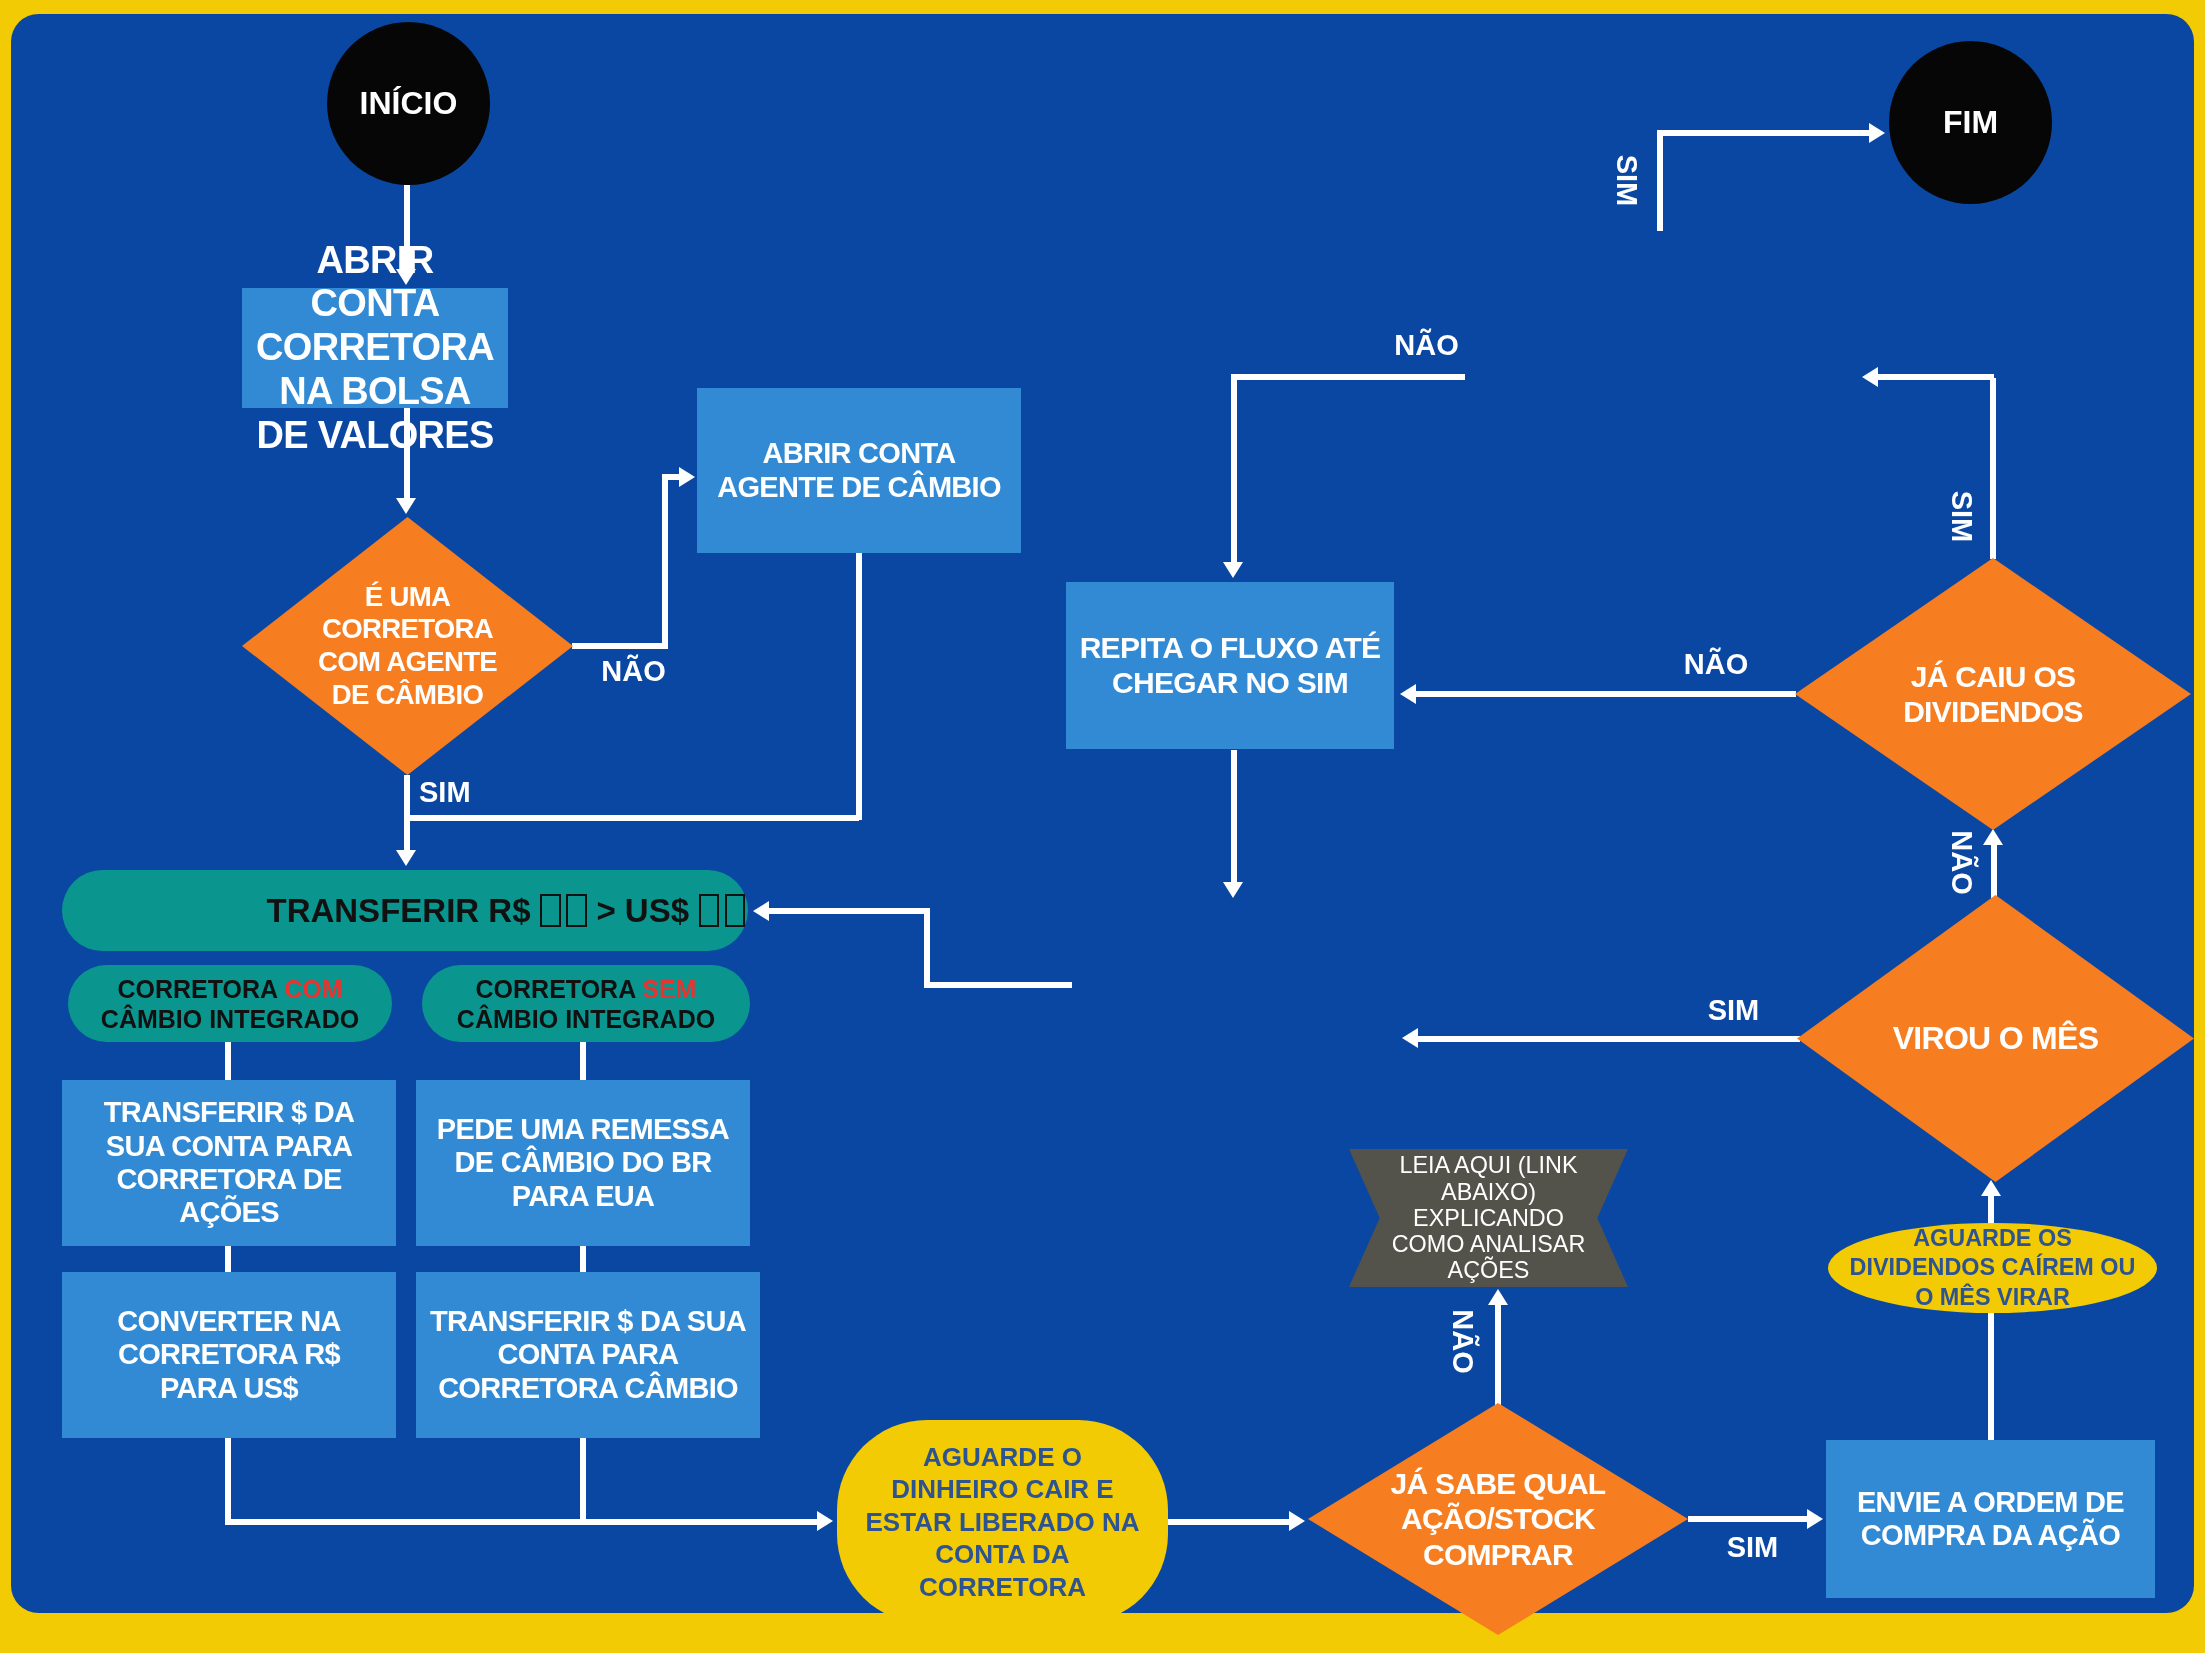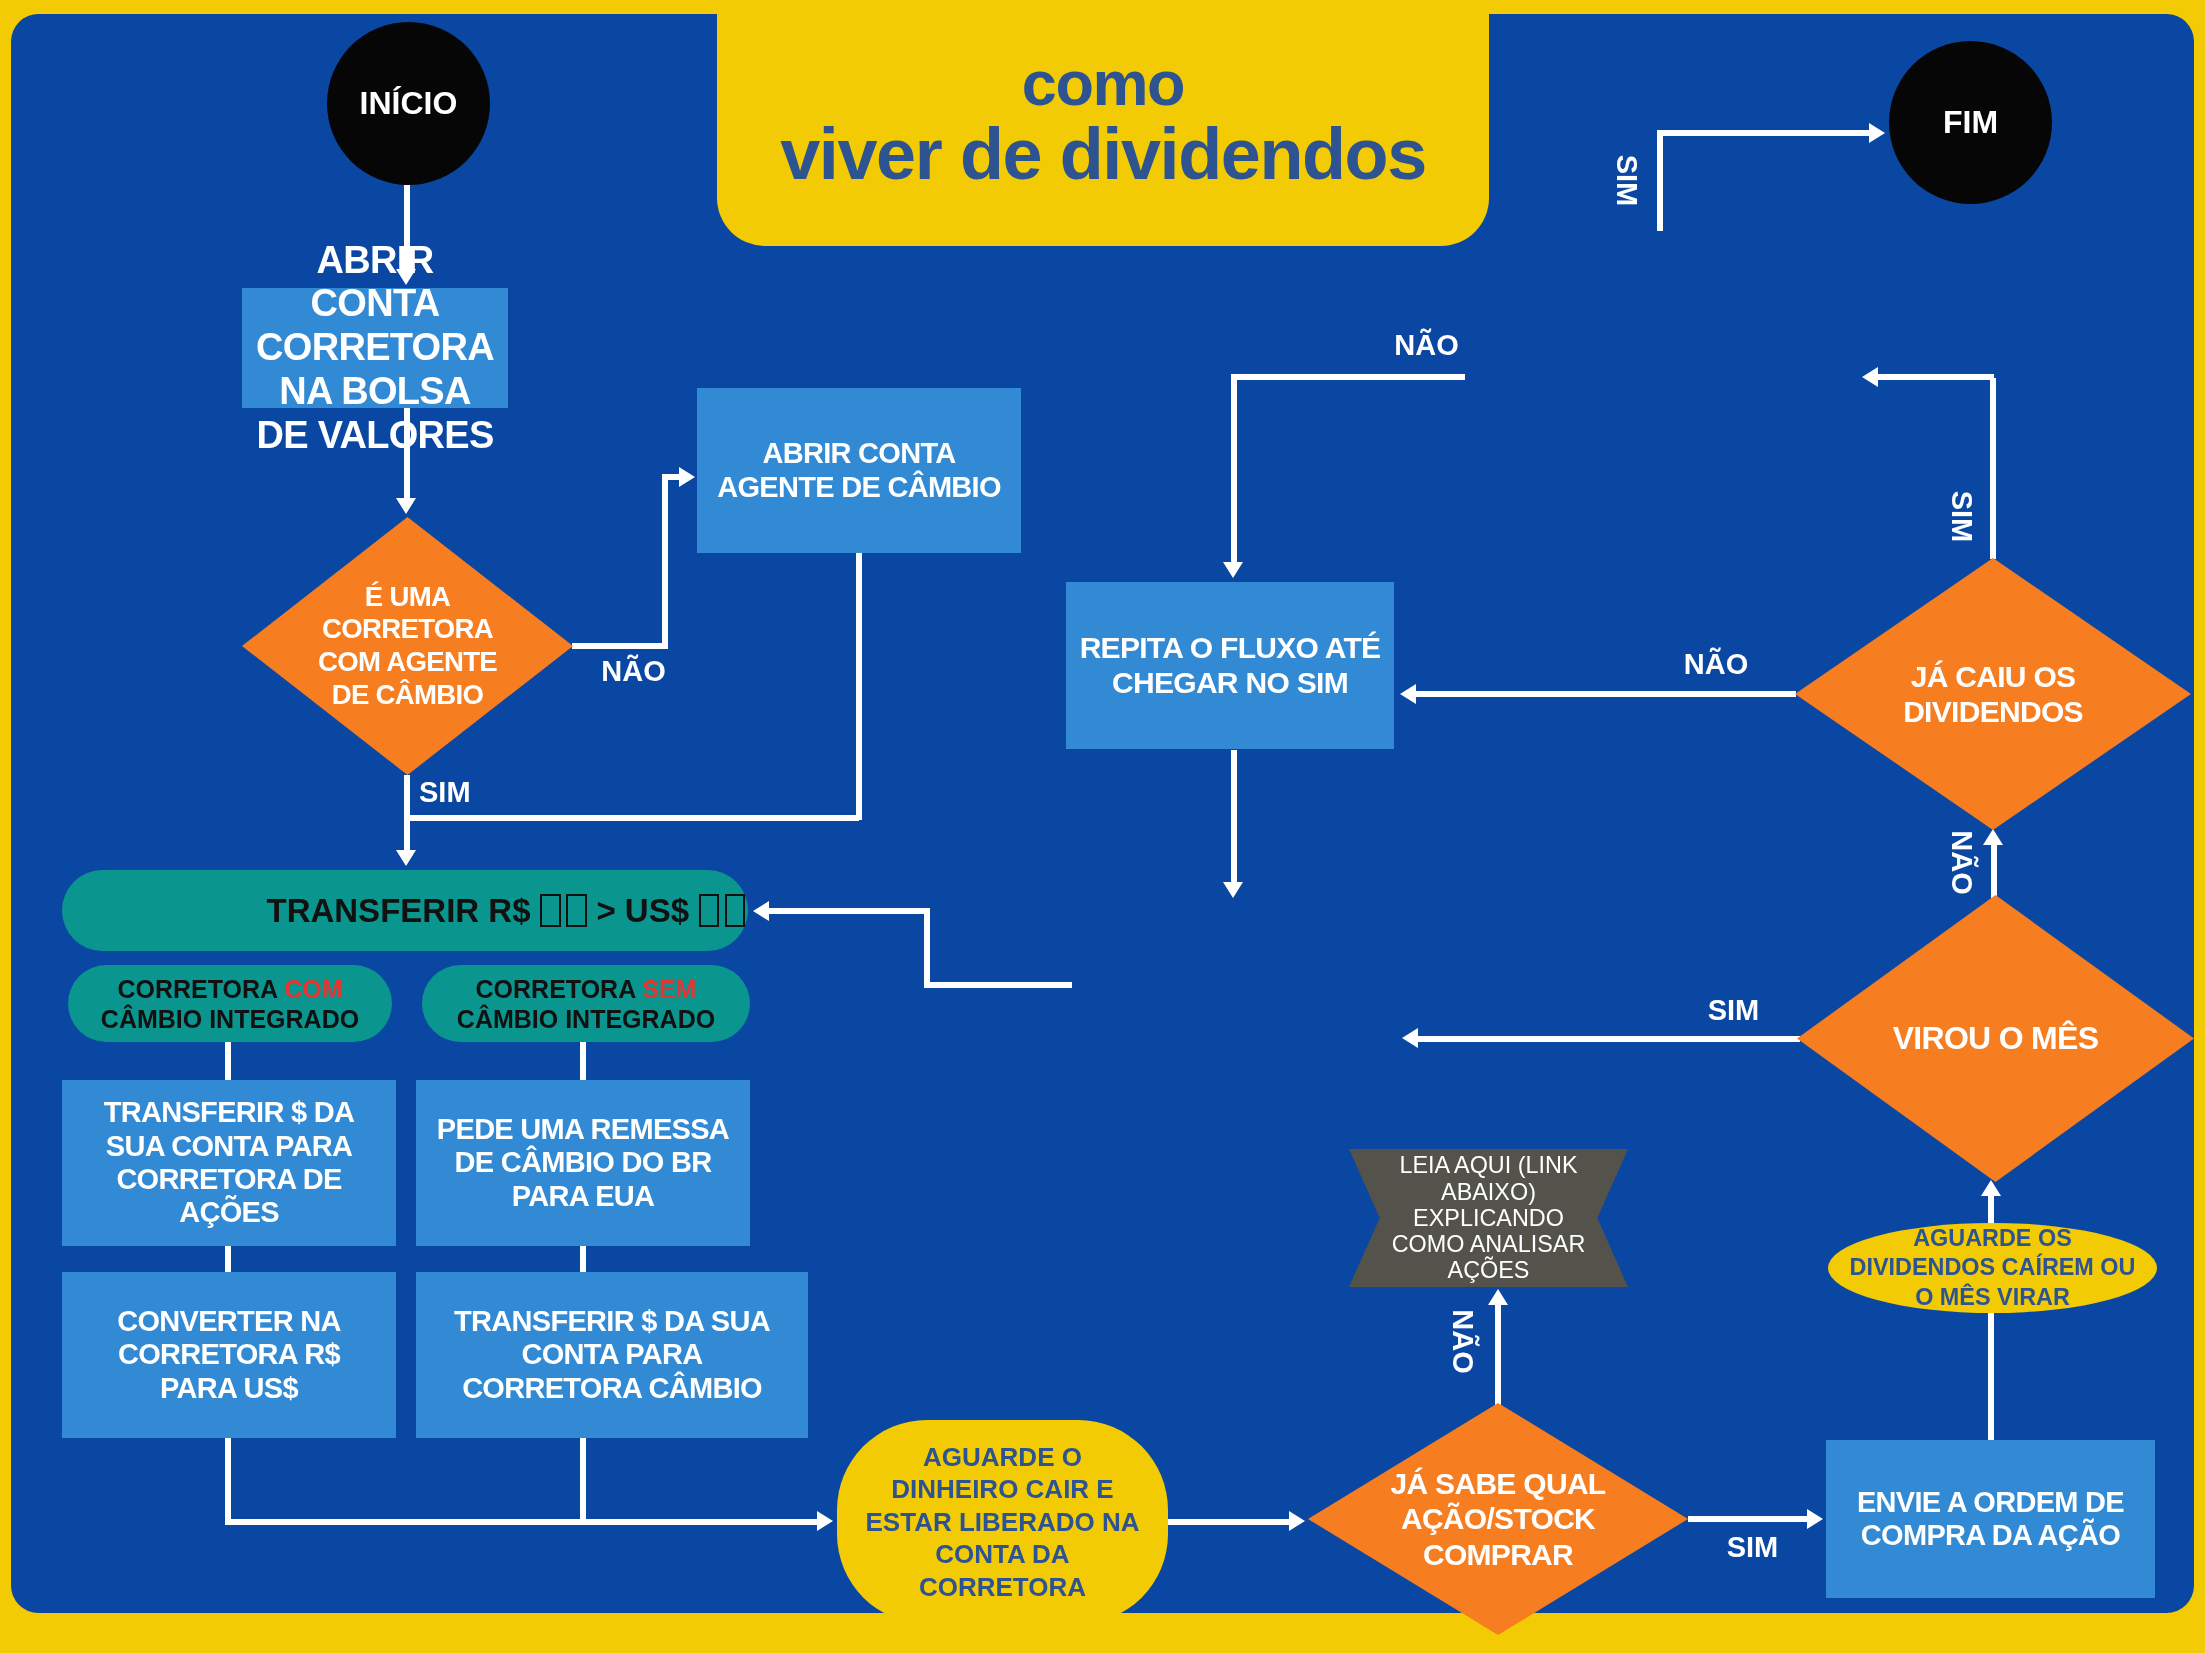--- a/index.html
+++ b/index.html
@@ -124,24 +124,20 @@
   <div class="lab" style="left:419px;top:776px;width:90px;text-align:left;">SIM</div>
   <div class="lab" style="left:1368px;top:329px;width:117px;">NÃO</div>
   <div class="vlab" style="left:1578px;top:164px;width:96px;">SIM</div>
   <div class="vlab" style="left:1913px;top:500px;width:96px;">SIM</div>
   <div class="lab" style="left:1654px;top:648px;width:124px;">NÃO</div>
   <div class="vlab" style="left:1903px;top:846px;width:117px;">NÃO</div>
   <div class="lab" style="left:1682px;top:994px;width:103px;">SIM</div>
   <div class="vlab" style="left:1404px;top:1325px;width:117px;">NÃO</div>
   <div class="lab" style="left:1701px;top:1531px;width:103px;">SIM</div>
 
-  <div class="title">
-    <div class="l1">como</div>
-    <div class="l2">viver de dividendos</div>
-  </div>
 
   <div class="circle" style="left:327px;top:22px;justify-content:center;">
     <span>INÍCIO</span>
   </div>
   <div class="circle" style="left:1889px;top:41px;">
     <span>FIM</span>
   </div>
 
   <div class="box" style="left:242px;top:288px;width:266px;height:120px;font-size:38px;">
     <div class="inner">ABRIR CONTA CORRETORA NA BOLSA DE VALORES</div>
@@ -181,21 +177,21 @@
 
   <div class="box" style="left:62px;top:1080px;width:334px;height:166px;font-size:29px;">
     <div class="inner">TRANSFERIR $ DA SUA CONTA PARA CORRETORA DE AÇÕES</div>
   </div>
   <div class="box" style="left:416px;top:1080px;width:334px;height:166px;font-size:29px;">
     <div class="inner">PEDE UMA REMESSA DE CÂMBIO DO BR PARA EUA</div>
   </div>
   <div class="box" style="left:62px;top:1272px;width:334px;height:166px;font-size:29px;">
     <div class="inner" style="width:80%;">CONVERTER NA CORRETORA R$ PARA US$</div>
   </div>
-  <div class="box" style="left:416px;top:1272px;width:392px;height:166px;font-size:29px;">
+  <div class="box" style="left:416px;top:1272px;width:344px;height:166px;font-size:29px;">
     <div class="inner">TRANSFERIR $ DA SUA CONTA PARA CORRETORA CÂMBIO</div>
   </div>
 
   <div class="yellow-round" style="left:837px;top:1420px;width:331px;height:204px;border-radius:90px;">
     <div style="width:88%;">AGUARDE O DINHEIRO CAIR E ESTAR LIBERADO NA CONTA DA CORRETORA</div>
   </div>
 
   <div class="diamond" style="left:1308px;top:1403px;width:380px;height:232px;font-size:30px;">
     <div style="width:227px;">JÁ SABE QUAL AÇÃO/STOCK COMPRAR</div>
   </div>

